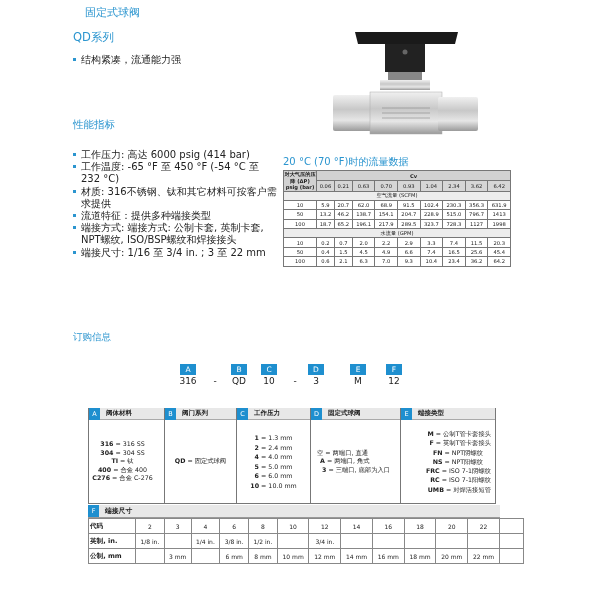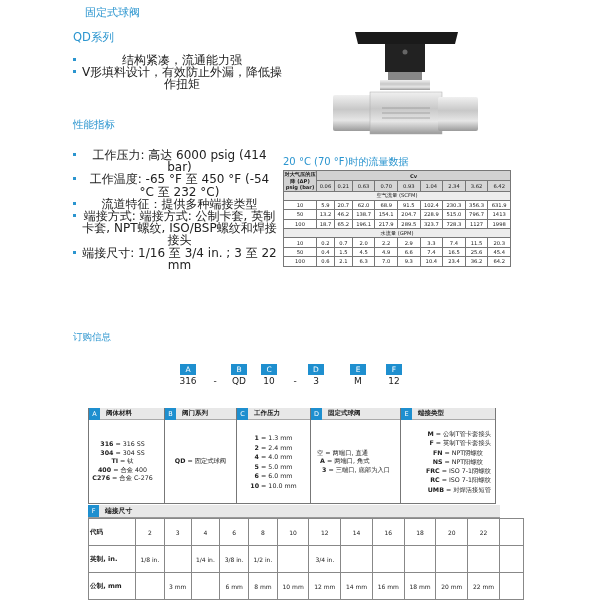--- a/index.html
+++ b/index.html
@@ -3,21 +3,21 @@
 <meta charset="utf-8">
 <style>
   * { box-sizing: border-box; margin: 0; padding: 0; }
   html, body { width: 600px; height: 600px; background: #ffffff; overflow: hidden; }
   body { font-family: "DejaVu Sans", "Liberation Sans", sans-serif; color: #222; position: relative; }
   .abs { position: absolute; }
 
   .title-main { left: 73px; top: 5px; font-size: 11px; color: #2b95cf; padding-left: 12px; }
   .title-series { left: 73px; top: 30px; font-size: 11.5px; color: #2b95cf; }
   .bullets { left: 73px; top: 54px; width: 210px; }
-  .bullets li, .spec-list li { list-style: none; position: relative; padding-left: 8px; font-size: 12px; line-height: 12px; color: #222; text-align: center; }
+  .bullets li, .spec-list li { list-style: none; position: relative; padding-left: 8px; font-size: 10px; line-height: 12px; color: #222; }
   .bullets li::before, .spec-list li::before { content: ""; position: absolute; left: 0; top: 4px; width: 3px; height: 3px; background: #2b95cf; }
 
   .perf-title { left: 73px; top: 118px; font-size: 10.5px; color: #2b95cf; }
   .spec-list { left: 73px; top: 149px; width: 205px; }
   .spec-list li { line-height: 12.2px; }
 
   
   .valve { left: 330px; top: 20px; width: 150px; height: 120px; }
 
   
@@ -42,38 +42,38 @@
   .opt-col:last-child { border-right: 1px solid #777; }
   .opt-hdr { height: 12px; background: #e8e8e8; border-bottom: 1px solid #aaa; display: flex; align-items: center; font-size: 6.5px; font-weight: bold; }
   .opt-tag { width: 11px; height: 12px; background: #1e8fcf; color: #fff; font-size: 6.5px; text-align: center; line-height: 12px; margin-right: 6px; font-weight: normal; }
   .opt-body { display: flex; flex-direction: column; justify-content: center; height: 83px; font-size: 6.3px; line-height: 8.5px; }
   .opt-body b { font-weight: bold; }
 
   
   .endsize { left: 88px; top: 505px; width: 436px; }
   .endsize-hdr { height: 13px; background: #e8e8e8; display: flex; align-items: center; font-size: 6.8px; font-weight: bold; border-bottom: 1px solid #999; width: 412px; }
   table.sizes { border-collapse: collapse; font-size: 6px; width: 436px; }
-  table.sizes td { border: 0.5px solid #888; height: 27px; text-align: center; padding: 0 1px; white-space: nowrap; }
+  table.sizes td { border: 0.5px solid #888; height: 15px; text-align: center; padding: 0 1px; white-space: nowrap; }
   table.sizes td.rowlab { text-align: left; font-size: 6.6px; font-weight: bold; width: 47px; }
 </style>
 </head>
 <body>
 
 <div class="abs title-main">固定式球阀</div>
 <div class="abs title-series">QD系列</div>
 
 <ul class="abs bullets">
   <li>结构紧凑，流通能力强</li>
-  <li>V形填料设计，有效防止外漏，降低操作扭矩</li>
 </ul>
 
 <div class="abs perf-title">性能指标</div>
 <ul class="abs spec-list">
   <li>工作压力: 高达 6000 psig (414 bar)</li>
   <li>工作温度: -65 °F 至 450 °F (-54 °C 至 232 °C)</li>
+  <li>材质: 316不锈钢、钛和其它材料可按客户需求提供</li>
   <li>流道特征：提供多种端接类型</li>
   <li>端接方式: 端接方式: 公制卡套, 英制卡套, NPT螺纹, ISO/BSP螺纹和焊接接头</li>
   <li>端接尺寸: 1/16 至 3/4 in. ; 3 至 22 mm</li>
 </ul>
 
 <div class="abs valve">
   <svg width="150" height="120" viewBox="0 0 150 120">
     <defs>
       <linearGradient id="steel" x1="0" y1="0" x2="0" y2="1">
         <stop offset="0" stop-color="#f0f0f0"></stop>

